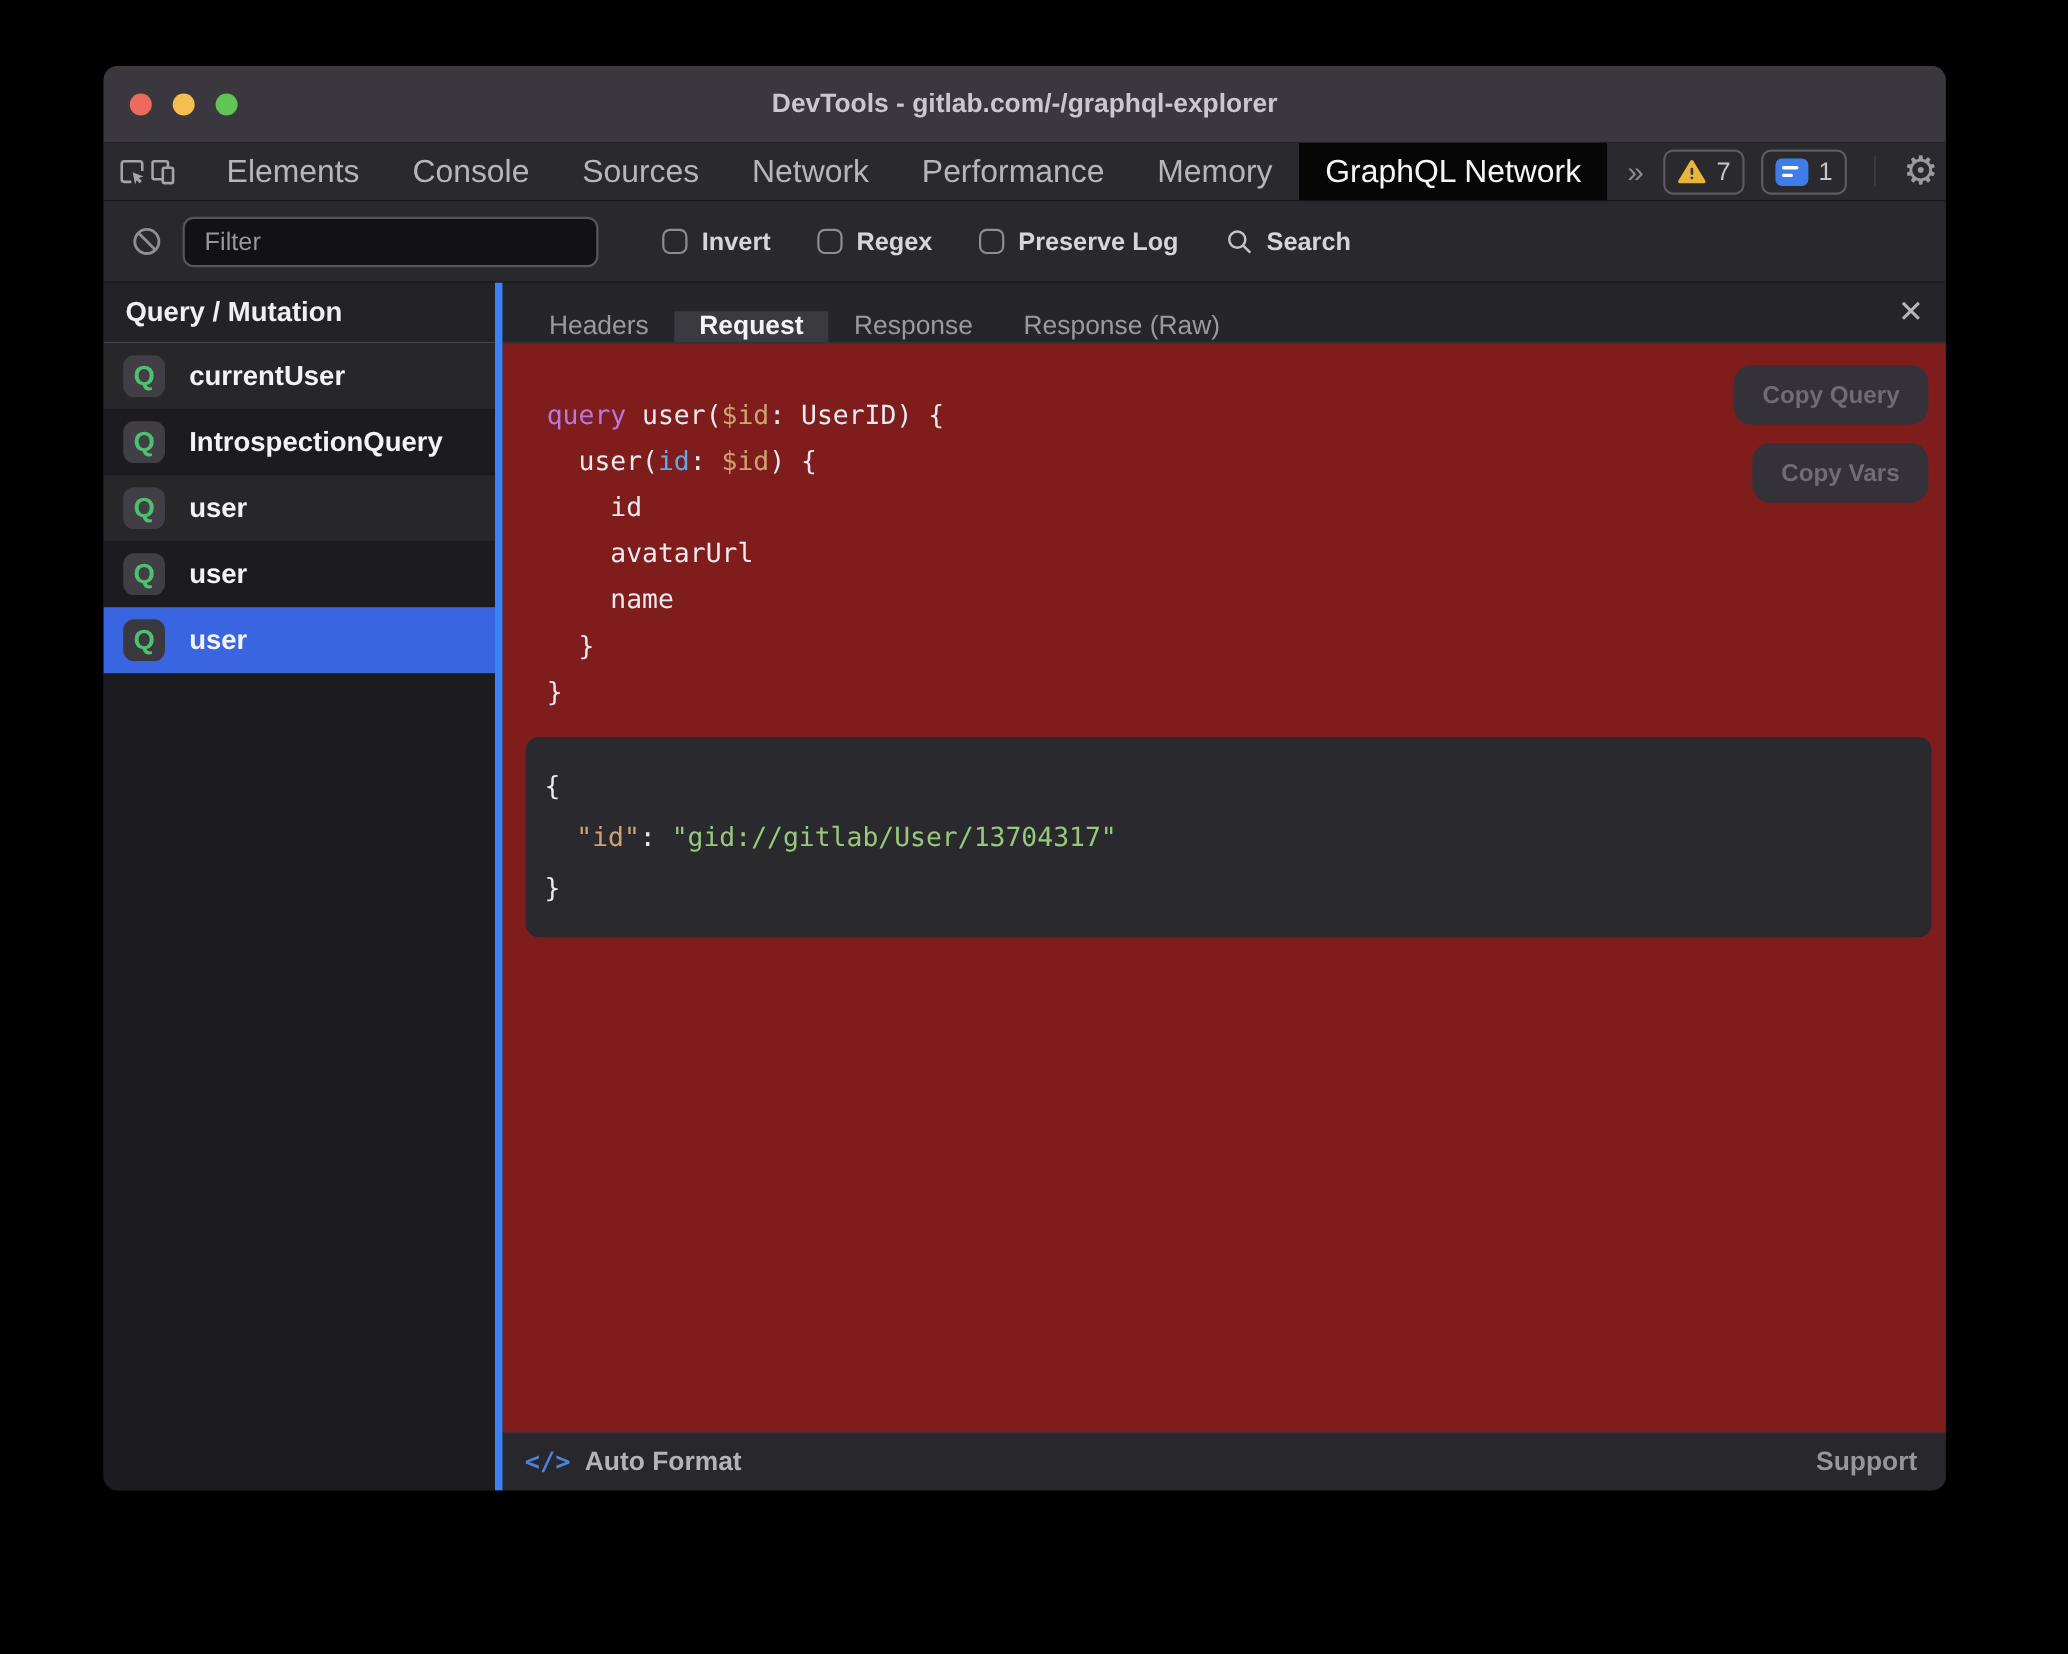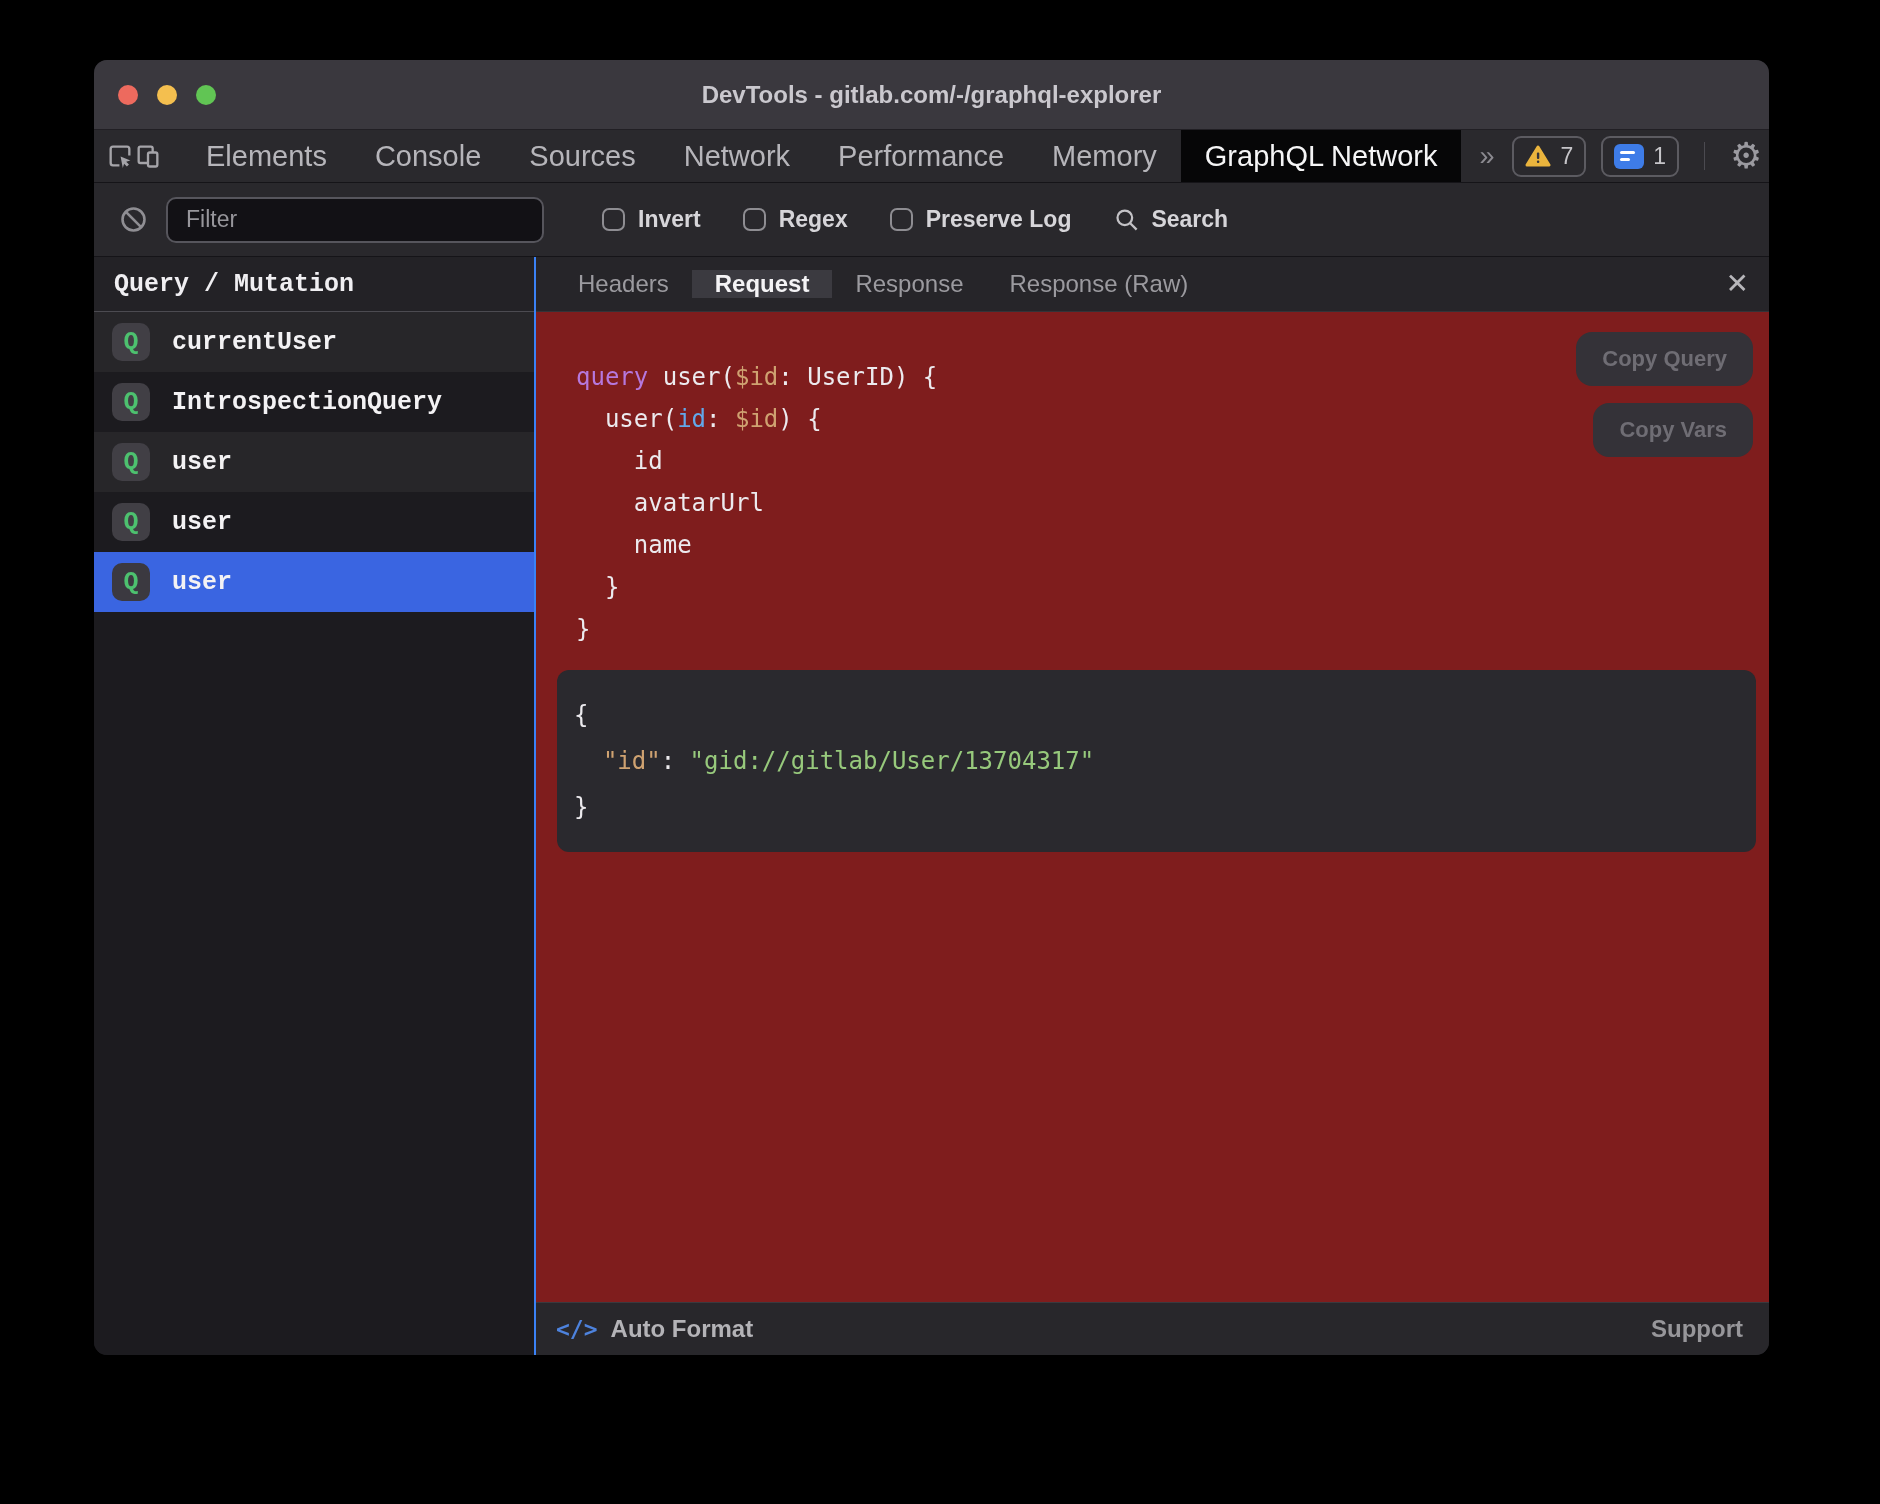--- a/index.html
+++ b/index.html
@@ -46,37 +46,37 @@
                   color:#e8e8ea; font-size:23px; font-family:"Liberation Sans",sans-serif; padding:0 18px; outline:none; }
   .filter-input::placeholder { color:#97969b; }
   .cb-groups { display:flex; align-items:center; gap:42px; margin-left:58px; }
   .cb-group { display:flex; align-items:center; gap:13px; font-size:23px; font-weight:700; color:#d6d5d9; cursor:pointer; }
   .checkbox { width:23px; height:23px; border:2.5px solid #8e8d92; border-radius:7px; background:transparent; flex:0 0 auto; }
   .search-group { display:flex; align-items:center; gap:11px; font-size:23px; font-weight:700; color:#d6d5d9; cursor:pointer; }
   .search-group svg { color:#c3c2c6; }
 
   
   .main { flex:1; display:flex; min-height:0; }
-  .sidebar { width:442px; flex:0 0 auto; background:#1c1b1f; border-right:2px solid #3b82f6;
-             display:flex; flex-direction:column;font-family:Liberation Mono, monospace; }
+  .sidebar { width:363px; flex:0 0 auto; background:#1c1b1f; border-right:7px solid #3b82f6;
+             display:flex; flex-direction:column; }
   .sidebar-header { height:55px; flex:0 0 auto; display:flex; align-items:center; padding-left:20px;
                     font-size:25px; font-weight:700; color:#f0eff2; background:#232226; border-bottom:1px solid #4c4b51; }
   .row { height:60px; flex:0 0 auto; display:flex; align-items:center; padding-left:18px; gap:22px; cursor:pointer; }
   .row.odd { background:#272629; }
   .row.even { background:#1c1b1f; }
   .row.selected { background:#3a65e1; }
   .q-badge { width:38px; height:38px; border-radius:10px; background:#413f45; display:flex; align-items:center;
              justify-content:center; font-size:25px; font-weight:700; color:#4dc16f; flex:0 0 auto; }
   .row.selected .q-badge { background:#3b3940; }
   .row-label { font-size:25px; font-weight:700; color:#f3f2f4;text-align:right; }
 
   
   .detail { flex:1; display:flex; flex-direction:column; min-width:0; }
   .detail-tabs { height:55px; flex:0 0 auto; background:#262529; border-bottom:1px solid #343338;
-                 display:flex; align-items:center; padding-left:19px; }
+                 display:flex; align-items:flex-end; padding-left:19px; }
   .dtab { padding:0 23px; display:flex; align-items:center; font-size:24px; color:#9b9a9f; cursor:pointer; white-space:nowrap; }
   .dtab.selected { background:#3b3a40; color:#f4f3f5; font-weight:700; }
   .close-btn { margin-left:auto; margin-right:20px; align-self:center; color:#b7b6ba; font-size:28px;
                cursor:pointer; line-height:1; }
 
   .detail-body { flex:1; background:#7f1d1d; position:relative; overflow:hidden; min-height:0; }
   .code-block { margin:44px 0 0 40px; }
   .code-line { white-space:pre; font-family:"DejaVu Sans Mono", monospace; font-size:24px; line-height:42px; color:#eceaee; }
   .tok-kw { color:#b678dd; } .tok-var { color:#cfa271; } .tok-arg { color:#62a8ea; }
   .tok-key { color:#cfa271; } .tok-str { color:#97c97c; } .tok-plain { color:#eceaee; }

